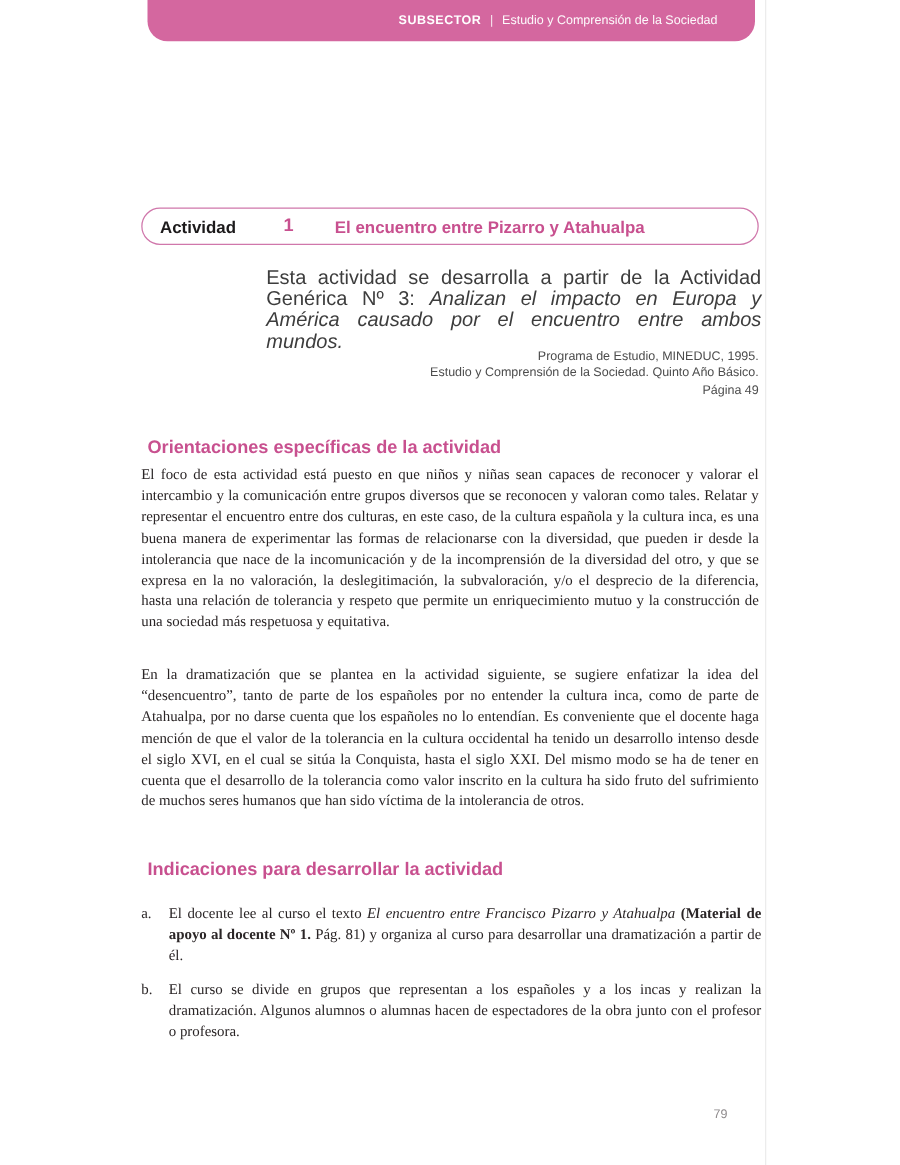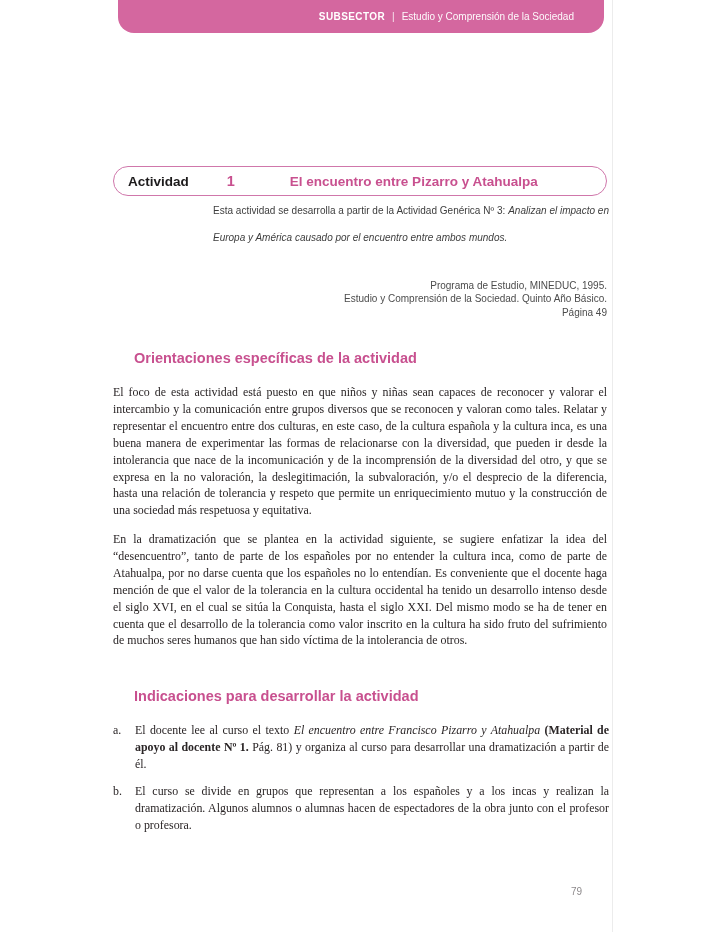--- a/index.html
+++ b/index.html
@@ -35,49 +35,49 @@
   
   .activity-box {
     position:absolute; left:113px; top:166px; width:494px; height:30px;
     border:1.4px solid #d077ab; border-radius:16px;
     display:flex; align-items:center; padding-left:14px; box-sizing:border-box;
     background:#ffffff;
     gap:33px;
   }
   .activity-box .act-label  { font-size:13.5px; font-weight:bold; color:#1c1a1b; }
   .activity-box .act-number { font-size:14.5px; font-weight:bold; color:#c8508f; margin-left:5px; }
-  .activity-box .act-title  { font-size:13.5px; font-weight:bold; color:#c8508f; margin-left:22px; }
+  .activity-box .act-title  { font-size:13.5px; font-weight:bold; color:#c8508f; }
 
   
   .intro {
-    position:absolute; left:213px; top:197px; width:396px;
-    font-size:10px; line-height:27px; text-align:justify; color:#3d3d3d;
+    position:absolute; left:213px; top:214px; width:396px;
+    font-size:16px; line-height:17px; text-align:justify; color:#3d3d3d;
   }
 
   
   .source {
     position:absolute; left:113px; top:279px; width:494px;
     text-align:right; font-size:10px; line-height:13.3px; color:#4c4c4c;
   }
 
   
   .section-heading {
     position:absolute; left:118px;
-    font-size:14.5px; font-weight:bold; color:#c8508f;margin-left:16px;
+    font-size:14.5px; font-weight:bold; color:#c8508f;
   }
   .h-orientaciones { top:350px; }
   .h-indicaciones  { top:688px; }
 
   
   .body-para {
     position:absolute; left:113px; width:494px;
     font-family:"Liberation Serif", serif;
     font-size:11.9px; line-height:16.9px; text-align:justify; color:#2a2526;
   }
-  .para-1 { top:384px;font-family:Liberation Serif, serif; }
+  .para-1 { top:371px;font-family:Liberation Serif, serif; }
   .para-2 { top:531px; }
 
   
   .list {
     position:absolute; left:113px; top:722px; width:496px;
     font-family:"Liberation Serif", serif;
     font-size:11.9px; line-height:16.9px; color:#2a2526;
   }
   .list-item { display:flex; margin-bottom:10px; }
   .list-item .marker { flex:0 0 22px; }

